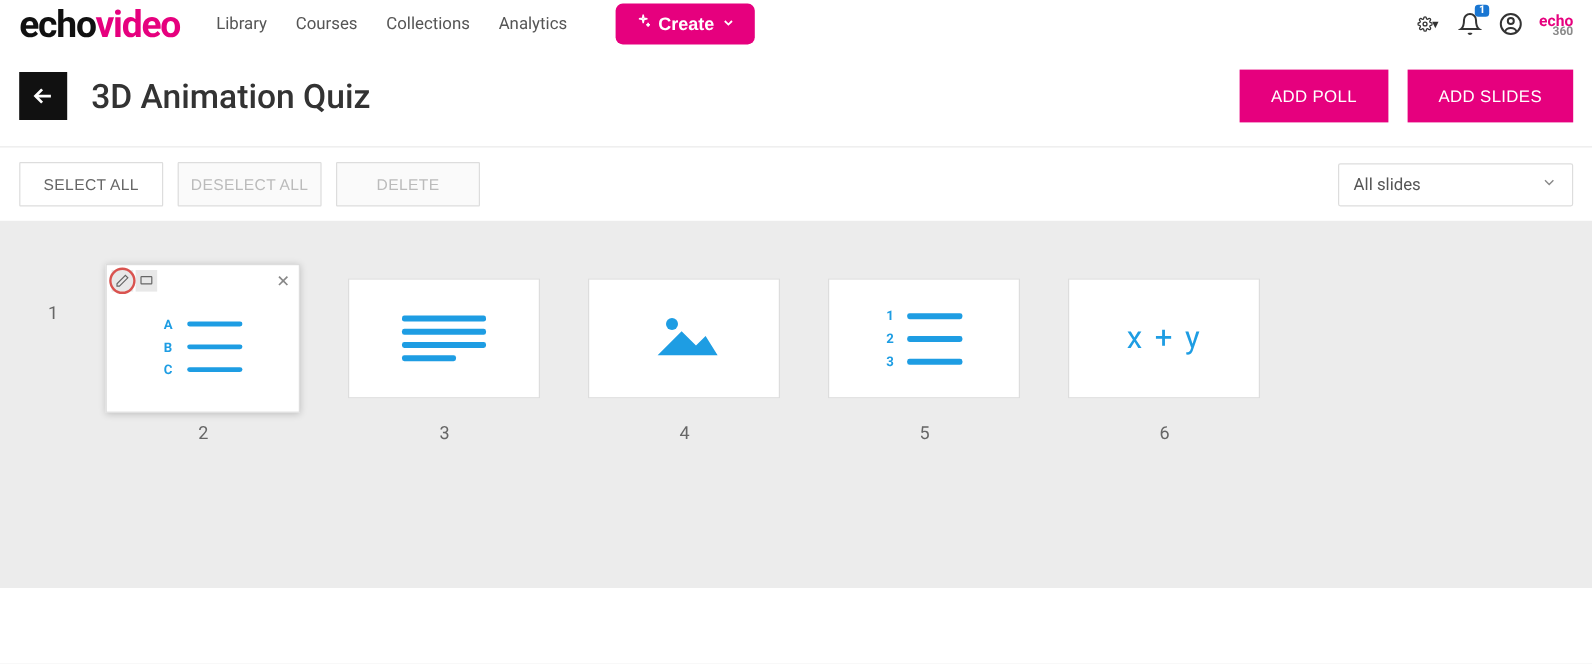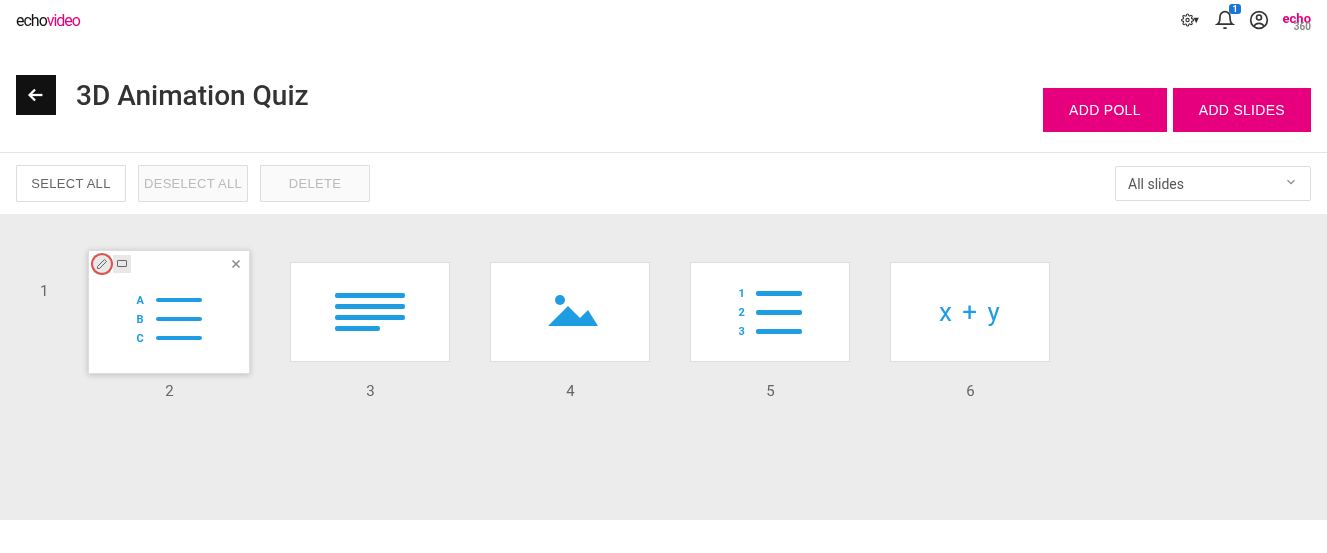--- a/index.html
+++ b/index.html
@@ -1,42 +1,42 @@
 <!DOCTYPE html>
 <html><head>
 <meta charset="utf-8">
 <style>
   * { box-sizing: border-box; margin: 0; padding: 0; }
   body { font-family: -apple-system, BlinkMacSystemFont, "Segoe UI", Roboto, Arial, sans-serif; background: #fff; color: #333; width: 1327px; }
   
   
   .topnav { display: flex; align-items: center; padding: 0 16px; height: 40px; border-bottom: 0; }
-  .logo { font-size: 16px; font-weight: 400; letter-spacing: -1px; margin-right: 30px; }
+  .logo { font-size: 31px; font-weight: 700; letter-spacing: -1px; margin-right: 30px; }
   .logo .echo { color: #111; }
   .logo .video { color: #e6007e; }
   .navlinks { display: flex; gap: 24px; align-items: center; }
   .navlinks a { color: #555; text-decoration: none; font-size: 14px; }
   .create-btn { background: #e6007e; color: #fff; border: none; border-radius: 6px; padding: 8px 16px; font-size: 15px; font-weight: 600; display: flex; align-items: center; gap: 6px; margin-left: 16px; cursor: pointer; }
   .nav-right { margin-left: auto; display: flex; align-items: center; gap: 14px; }
   .nav-right .icon { width: 20px; height: 20px; display: flex; align-items: center; justify-content: center; cursor: pointer; position: relative; }
   .badge { position: absolute; top: -6px; right: -6px; background: #1976d2; color: #fff; border-radius: 3px; font-size: 9px; padding: 0px 3px; font-weight: 700; }
   .echo360 { font-size: 13px; font-weight: 700; }
   .echo360 .echo { color: #e6007e; }
   .echo360 .n360 { color: #8a8a8a; font-size: 10px; display: block; line-height: 0.5; margin-top: -2px; text-align: right;}
   
   
   .titlerow { display: flex; align-items: center; padding: 18px 16px 20px 16px; border-bottom: 1px solid #e5e5e5; }
   .back-btn { width: 40px; height: 40px; background: #111; color: #fff; display: flex; align-items: center; justify-content: center; cursor: pointer; border: none; }
   .page-title { font-size: 28px; font-weight: 500; color: #333; margin-left: 20px; }
-  .title-right { margin-left: auto; display: flex; gap: 6px; margin-top: 30px; }
+  .title-right { margin-left: auto; display: flex; gap: 16px; }
   .pink-btn { background: #e6007e; color: #fff; border: none; padding: 14px 26px; font-size: 14px; font-weight: 500; cursor: pointer; letter-spacing: 0.3px; }
   
   
   .toolbar { display: flex; align-items: center; padding: 12px 16px; gap: 12px; background:#fff; }
-  .tool-btn { border: 1px solid #ddd; background: #fff; color: #666; padding: 10px 0; font-size: 13px; font-weight: 500; cursor: pointer; width: 110px; text-align: center; letter-spacing: 0.3px; border-radius:1px;}
+  .tool-btn { border: 1px solid #ddd; background: #fff; color: #666; padding: 10px 0; font-size: 13px; font-weight: 500; cursor: pointer; width: 120px; text-align: center; letter-spacing: 0.3px; border-radius:1px;}
   .tool-btn.disabled { color: #bbb; background: #fafafa; cursor: default; }
   .filter-select { margin-left: auto; border: 1px solid #ddd; background: #fff; padding: 8px 12px; font-size: 14px; color: #555; cursor: pointer; display: flex; align-items: center; width: 196px; justify-content: space-between; border-radius:2px;}
   
   
   .slides-area { background: #ececec; padding: 48px 40px 120px 40px; display: flex; gap: 40px; flex-wrap: wrap; }
   .slide-item { display: flex; flex-direction: column; align-items: center; position: relative; }
   .slide-thumb { width: 160px; height: 100px; background: #fff; border: 1px solid #ddd; display: flex; align-items: center; justify-content: center; position: relative; }
   .slide-thumb.hovered { box-shadow: 0 1px 6px rgba(0,0,0,0.2); height: 124px; width: 162px; margin-top:-12px; margin-bottom:-12px;}
   .slide-number { margin-top: 20px; font-size: 15px; color: #666; }
   
@@ -76,20 +76,40 @@
   .ord-row .line { width: 46px; height: 5px; background: #1e9de3; border-radius: 2px; }
   
   .math-content { color: #1e9de3; font-size: 26px; font-weight: 400; letter-spacing: 2px;}
 </style>
 </head>
 <body>
 
 <div class="topnav">
   <div class="logo">
     <span class="echo">echo</span><span class="video">video</span>
+  </div>
+  <div class="navlinks">
+    <a href="#">Library</a>
+    <a href="#">Courses</a>
+    <a href="#">Collections</a>
+    <a href="#">Analytics</a>
+    <button class="create-btn">
+      <span>
+        <svg width="14" height="14" viewBox="0 0 24 24" fill="none" stroke="#fff" stroke-width="2">
+            <path d="M12 2l1 5 5 1-5 1-1 5-1-5-5-1 5-1z"></path>
+            <path d="M19 14l.5 2 2 .5-2 .5-.5 2-.5-2-2-.5 2-.5z"></path>
+          </svg>
+      </span>
+      <span>Create</span>
+      <span>
+        <svg width="12" height="12" viewBox="0 0 24 24" fill="none" stroke="#fff" stroke-width="3">
+            <path d="M6 9l6 6 6-6"></path>
+          </svg>
+      </span>
+    </button>
   </div>
   <div class="nav-right">
     <div class="icon">
       <svg width="20" height="20" viewBox="0 0 24 24" fill="none" stroke="#333" stroke-width="2">
           <circle cx="12" cy="12" r="3"></circle>
           <path d="M19.4 15a1.7 1.7 0 0 0 .3 1.8l.1.1a2 2 0 1 1-2.8 2.8l-.1-.1a1.7 1.7 0 0 0-1.8-.3 1.7 1.7 0 0 0-1 1.5V21a2 2 0 1 1-4 0v-.1a1.7 1.7 0 0 0-1-1.5 1.7 1.7 0 0 0-1.8.3l-.1.1a2 2 0 1 1-2.8-2.8l.1-.1a1.7 1.7 0 0 0 .3-1.8 1.7 1.7 0 0 0-1.5-1H3a2 2 0 1 1 0-4h.1a1.7 1.7 0 0 0 1.5-1 1.7 1.7 0 0 0-.3-1.8l-.1-.1a2 2 0 1 1 2.8-2.8l.1.1a1.7 1.7 0 0 0 1.8.3H9a1.7 1.7 0 0 0 1-1.5V3a2 2 0 1 1 4 0v.1a1.7 1.7 0 0 0 1 1.5 1.7 1.7 0 0 0 1.8-.3l.1-.1a2 2 0 1 1 2.8 2.8l-.1.1a1.7 1.7 0 0 0-.3 1.8V9a1.7 1.7 0 0 0 1.5 1H21a2 2 0 1 1 0 4h-.1a1.7 1.7 0 0 0-1.5 1z"></path>
         </svg>
       <span style="font-size:9px;margin-left:-2px;">▼</span>
     </div>
     <div class="icon">

